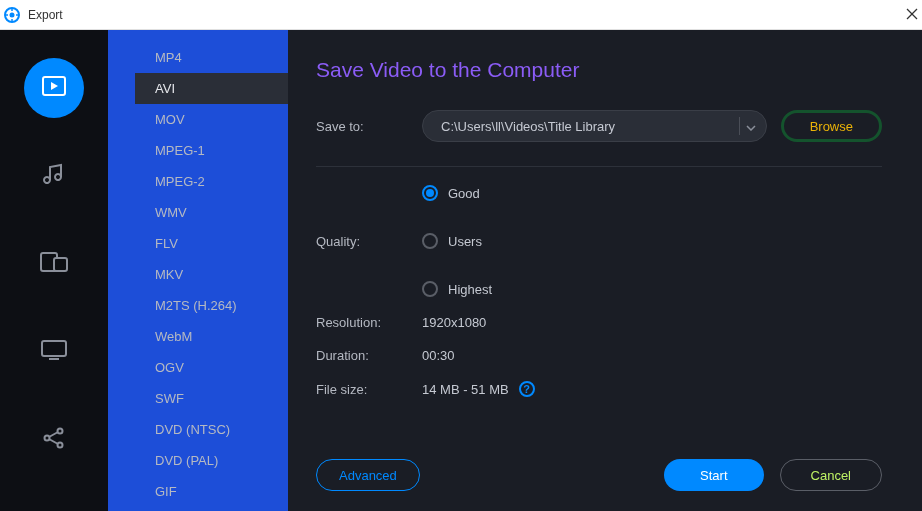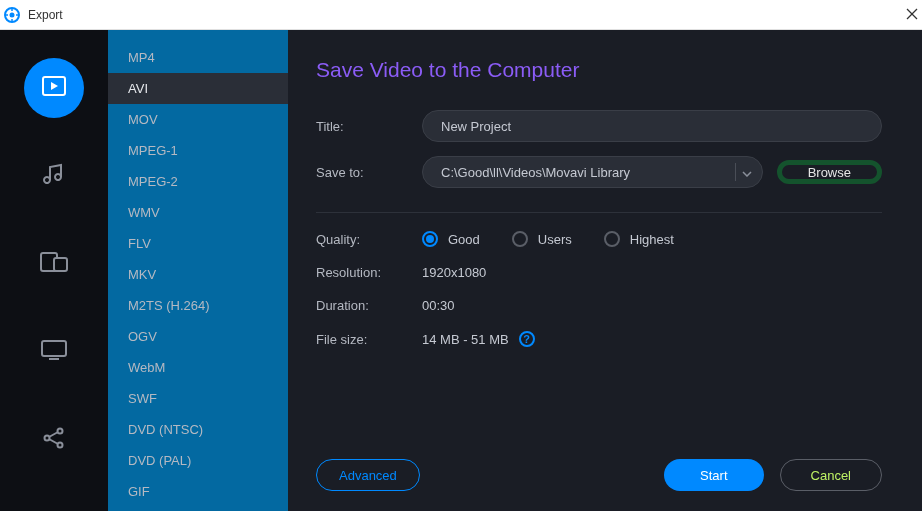--- a/index.html
+++ b/index.html
@@ -69,23 +69,24 @@
       justify-content: center;
       cursor: pointer;
       color: #8a8f9a;
     }
     .rail-item.active {
       background: #0089ff;
       color: #fff;
     }
     .format-list {
       width: 180px;
-      background: #0369a1;
+      background: #1d4ed8;
       padding-top: 12px;
       overflow-y: auto;
+      padding-left: 27px;
     }
     .format-item {
       padding: 8px 20px;
       font-size: 13px;
       color: #b5b9c2;
       cursor: pointer;
     }
     .format-item.active {
       background: #2a2e37;
       color: #e5e7eb;
@@ -151,37 +152,38 @@
     .path-divider {
       width: 1px;
       height: 18px;
       background: #4a4e57;
       margin: 0 6px;
     }
     .chevron {
       color: #8a8f9a;
     }
     .browse-btn {
-      height: 24px;
+      height: 32px;
       padding: 0 26px;
       background: transparent;
-      border: 5px solid #14532d;
-      border-radius: 16px;
-      color: #e5e5e5;
+      border: 3px solid #14532d;
+      border-radius: 16px;
+      color: #eab308;
       font-size: 13px;
       cursor: pointer;
     }
     .hr {
       border: none;
       border-top: 1px solid #2d313a;
       margin: 10px 0 18px 0;
     }
     .radio-group {
       display: flex;
       gap: 32px;
+      flex-direction: column;
     }
     .radio-item {
       display: flex;
       align-items: center;
       gap: 10px;
       cursor: pointer;
       color: #c5c9d2;
       font-size: 13px;
     }
     .radio-circle {
@@ -342,41 +344,37 @@
   <div class="format-list">
       <div class="format-item">MP4</div>
       <div class="format-item active">AVI</div>
       <div class="format-item">MOV</div>
       <div class="format-item">MPEG-1</div>
       <div class="format-item">MPEG-2</div>
       <div class="format-item">WMV</div>
       <div class="format-item">FLV</div>
       <div class="format-item">MKV</div>
       <div class="format-item">M2TS (H.264)</div>
+      <div class="format-item">WebM</div>
       <div class="format-item">OGV</div>
-      <div class="format-item">WebM</div>
       <div class="format-item">SWF</div>
       <div class="format-item">DVD (NTSC)</div>
       <div class="format-item">DVD (PAL)</div>
       <div class="format-item">GIF</div>
     </div>
 
   <div class="content">
     <h1>Save Video to the Computer</h1>
 
-    <div class="form-row">
-      <div class="form-label">Title:</div>
-      <input class="text-input" value="New Project" style="">
-    </div>
 
     <div class="form-row">
       <div class="form-label">Save to:</div>
       <div class="save-path-wrap">
         <div class="path-select">
-          <span class="path-select-text">C:\Good\ll\Videos\Movavi Library</span>
+          <span class="path-select-text">C:\Users\ll\Videos\Title Library</span>
           <span class="path-divider"></span>
           <span class="chevron">
             <svg width="10" height="6" viewBox="0 0 10 6">
                 <path d="M1 1 L5 5 L9 1" fill="none" stroke="currentColor" stroke-width="1.5"></path>
               </svg>
           </span>
         </div>
         <button class="browse-btn">Browse</button>
       </div>
     </div>

